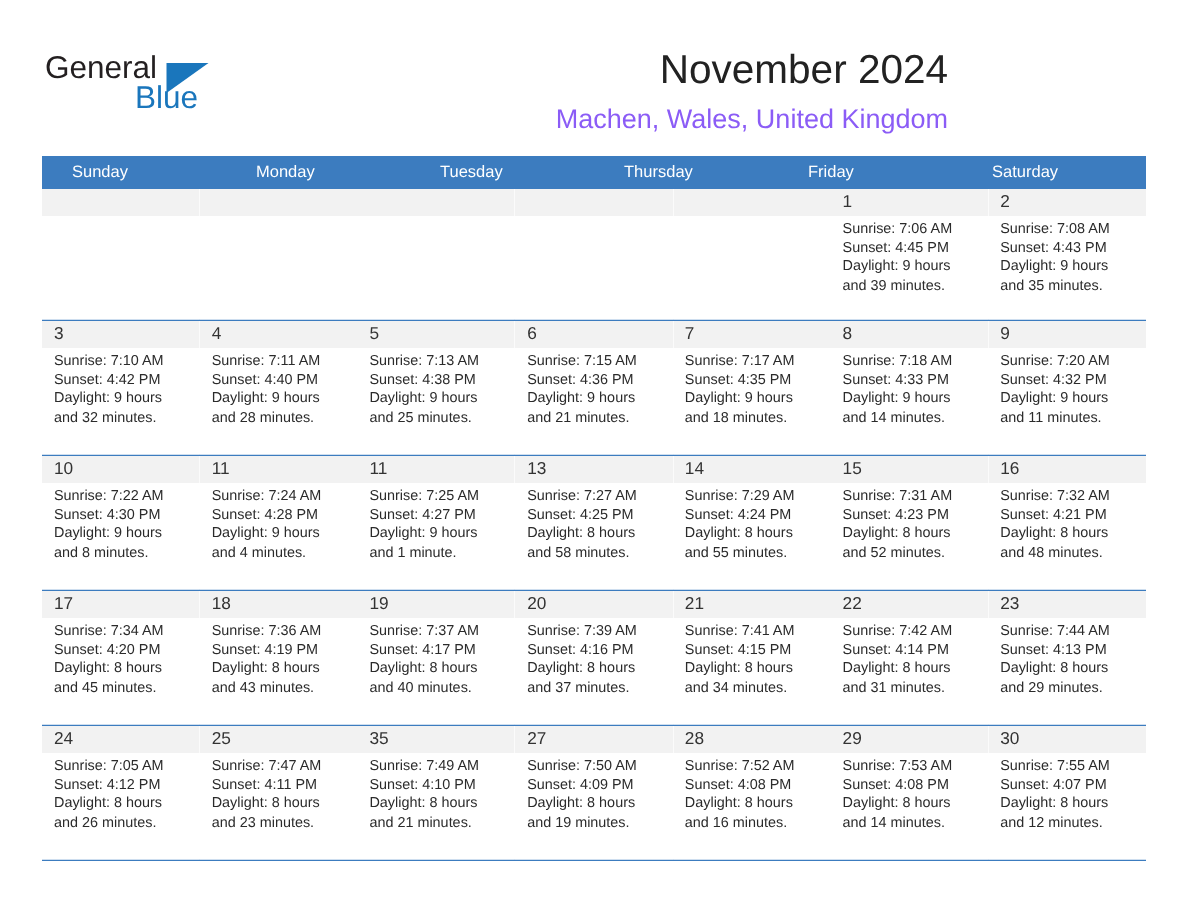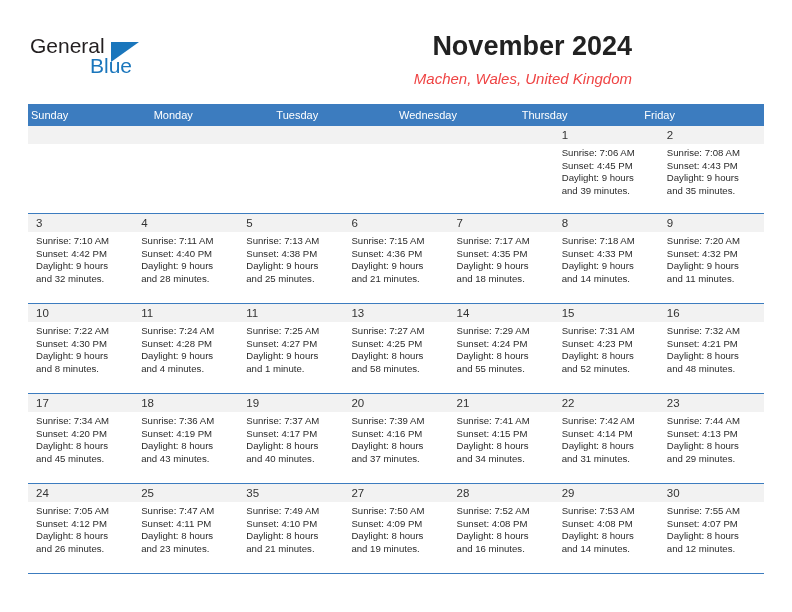--- a/index.html
+++ b/index.html
@@ -65,51 +65,50 @@
 
   .title-block {
     position: absolute;
     right: 36px;
     top: 30px;
     text-align: right;
   }
   .cal-title {
     font-size: 27px;
     color: #222222;
-    font-weight: bold;
+    font-weight: normal;
     line-height: 32px;
     white-space: nowrap;
   }
   .cal-subtitle {
-    font-size: 15px;
-    color: #ef4444;
+    font-size: 18px;
+    color: #8b5cf6;
     line-height: 20px;
     margin-top: 7px;
     white-space: nowrap;
-    font-style: italic;
   }
 
   
   .calendar {
     position: absolute;
     left: 28px;
     top: 104px;
     width: 736px;
   }
   .weekday-row {
     display: flex;
     background: #3c7cbf;
     height: 22px;
   }
   .weekday {
     flex: 1 1 0;
     color: #ffffff;
     font-size: 11px;
     line-height: 22px;
-    padding-left: 3px;
+    padding-left: 20px;
     box-sizing: border-box;
     overflow: hidden;
     white-space: nowrap;
   }
 
   .week-row {
     display: flex;
     height: 90px;
     border-bottom: 1px solid #3c7cbf;
     box-sizing: border-box;
@@ -168,23 +167,23 @@
       <div class="cal-subtitle">Machen, Wales, United Kingdom</div>
     </div>
 
   </div>
 
   <div class="calendar">
     <div class="weekday-row" id="weekday-row">
         <div class="weekday">Sunday</div>
         <div class="weekday">Monday</div>
         <div class="weekday">Tuesday</div>
-        <div class="weekday">Wednesday</div>
         <div class="weekday">Thursday</div>
         <div class="weekday">Friday</div>
+        <div class="weekday">Saturday</div>
       </div>
     <div id="weeks-container">
         <div class="week-row empty-week">
           <div class="day-cell blank">
             <div class="daynum-band"></div>
             <div class="info">
               <div></div>
               <div></div>
               <div></div>
               <div></div>

